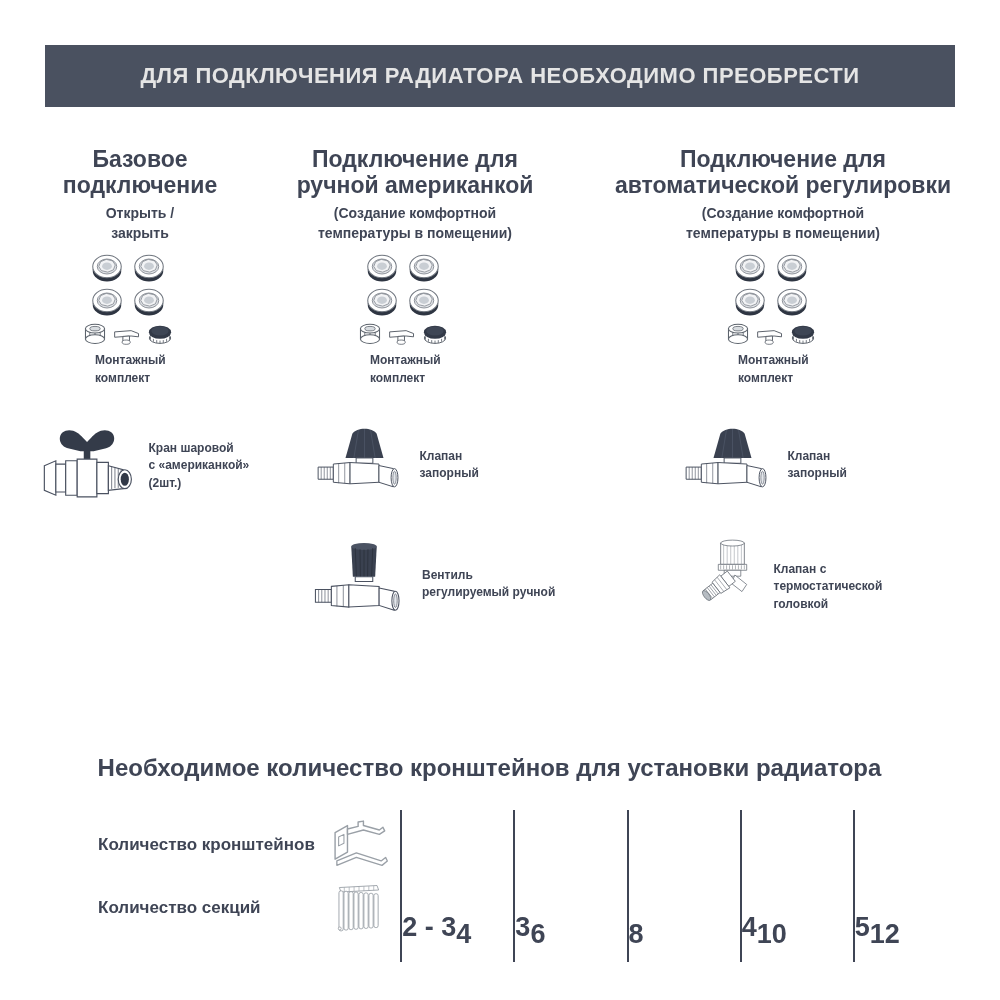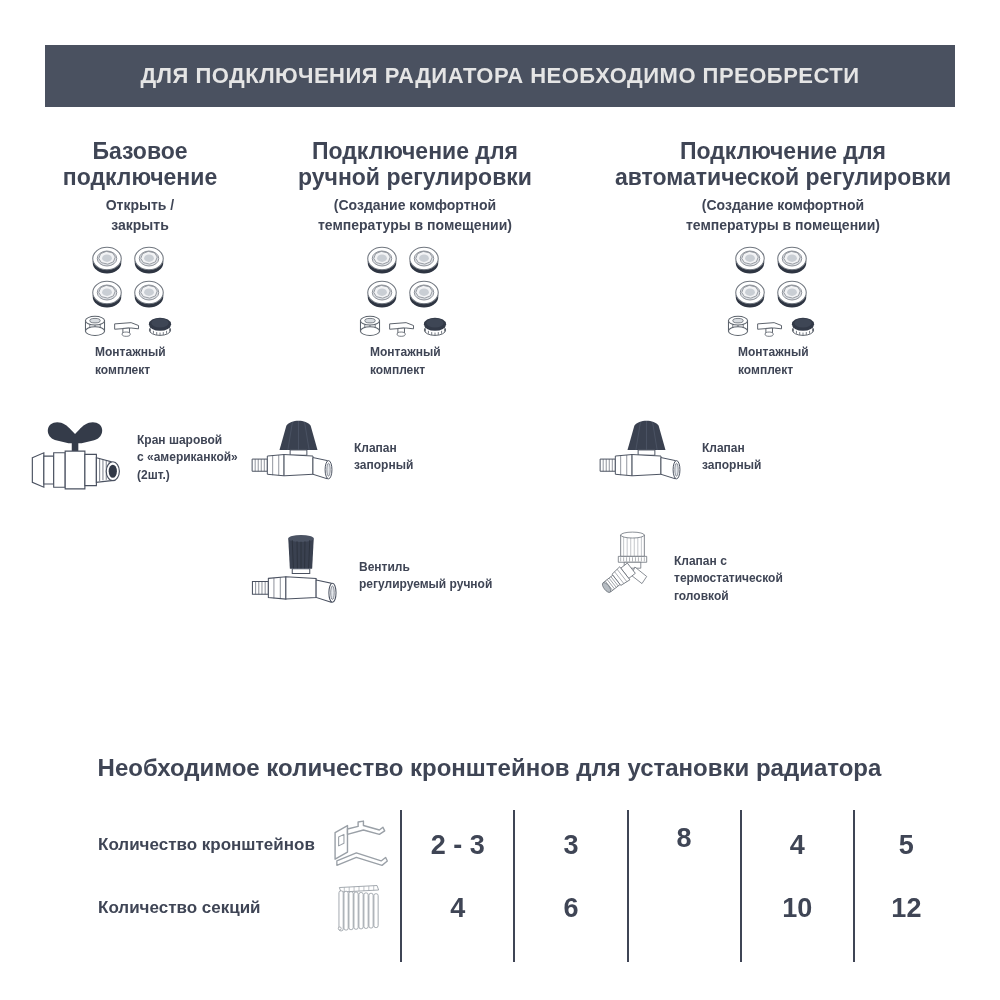--- a/index.html
+++ b/index.html
@@ -9,21 +9,21 @@
   }
   
   .banner{
     position:absolute; left:45px; top:45px; width:910px; height:62px;
     background:#4a5160; display:flex; align-items:center; justify-content:center;
   }
   .banner-title{
     color:#e5e5e5; font-size:22px; font-weight:bold; letter-spacing:.5px; white-space:nowrap;
   }
   
-  .col{position:absolute; top:138px; display:flex; flex-direction:column; }
+  .col{position:absolute; top:146px; display:flex; flex-direction:column; align-items:center;}
   .col-title{font-size:23px; line-height:26px; font-weight:bold; text-align:center; white-space:nowrap;}
   .col-sub{margin-top:6px; font-size:14px; line-height:19.5px; font-weight:bold; text-align:center; white-space:nowrap;}
   .kit{margin-top:10px; display:flex; flex-direction:column; align-items:center;}
   .rings{display:flex; flex-wrap:wrap; width:78px; gap:4px 6px; transform:translateX(-12px);}
   .rings svg{width:36px; height:30px;}
   .smalls{margin-top:3px; display:flex; align-items:flex-end; gap:5px; transform:translateX(-12px);}
   .kit-label, .item-label{
     margin-top:6px; width:90px; font-size:12px; line-height:17.5px; font-weight:bold; text-align:left;
   }
   .kit-label div, .item-label div{white-space:nowrap;}
@@ -39,21 +39,21 @@
   }
   .btable{
     position:absolute; left:40px; top:810px; width:918px; height:152px; display:flex;
   }
   .btable-left{width:363px; display:flex; flex-direction:column;}
   .brow{display:flex; align-items:center;}
   .brow-1{height:70px;}
   .brow-2{height:56px;}
   .brow-label{padding-left:58px; font-size:17px; font-weight:bold; white-space:nowrap;text-align:right;}
   .brow-icon{margin-left:auto; margin-right:10px; display:flex; align-items:center;}
-  .bcell{width:112px; border-left:2px solid #3f4555; display:flex; flex-direction:column;}
+  .bcell{width:112px; border-left:2px solid #3f4555; display:flex; flex-direction:row;align-items:flex-end;}
   .bcell:last-child{width:104px;}
   .bval{display:flex; align-items:center; justify-content:center;
         font-size:27px; font-weight:bold; white-space:nowrap;}
   .bval-1{height:70px;}
   .bval-2{height:56px;}
   .hidden-defs{position:absolute; width:0; height:0; overflow:hidden;}
 </style>
 </head>
 <body>
 
@@ -227,21 +227,21 @@
         <div>Кран шаровой</div>
         <div>с «американкой»</div>
         <div>(2шт.)</div>
       </div>
     </div>
   </section>
 
   <section class="col" style="left:255px;width:320px;">
     <div class="col-title">
       <div>Подключение для</div>
-      <div>ручной регулировки</div>
+      <div>ручной американкой</div>
     </div>
     <div class="col-sub">
       <div>(Создание комфортной</div>
       <div>температуры в помещении)</div>
     </div>
     <div class="kit">
       <div class="rings">
         <svg>
             <use href="#sym-ring"></use>
           </svg>

